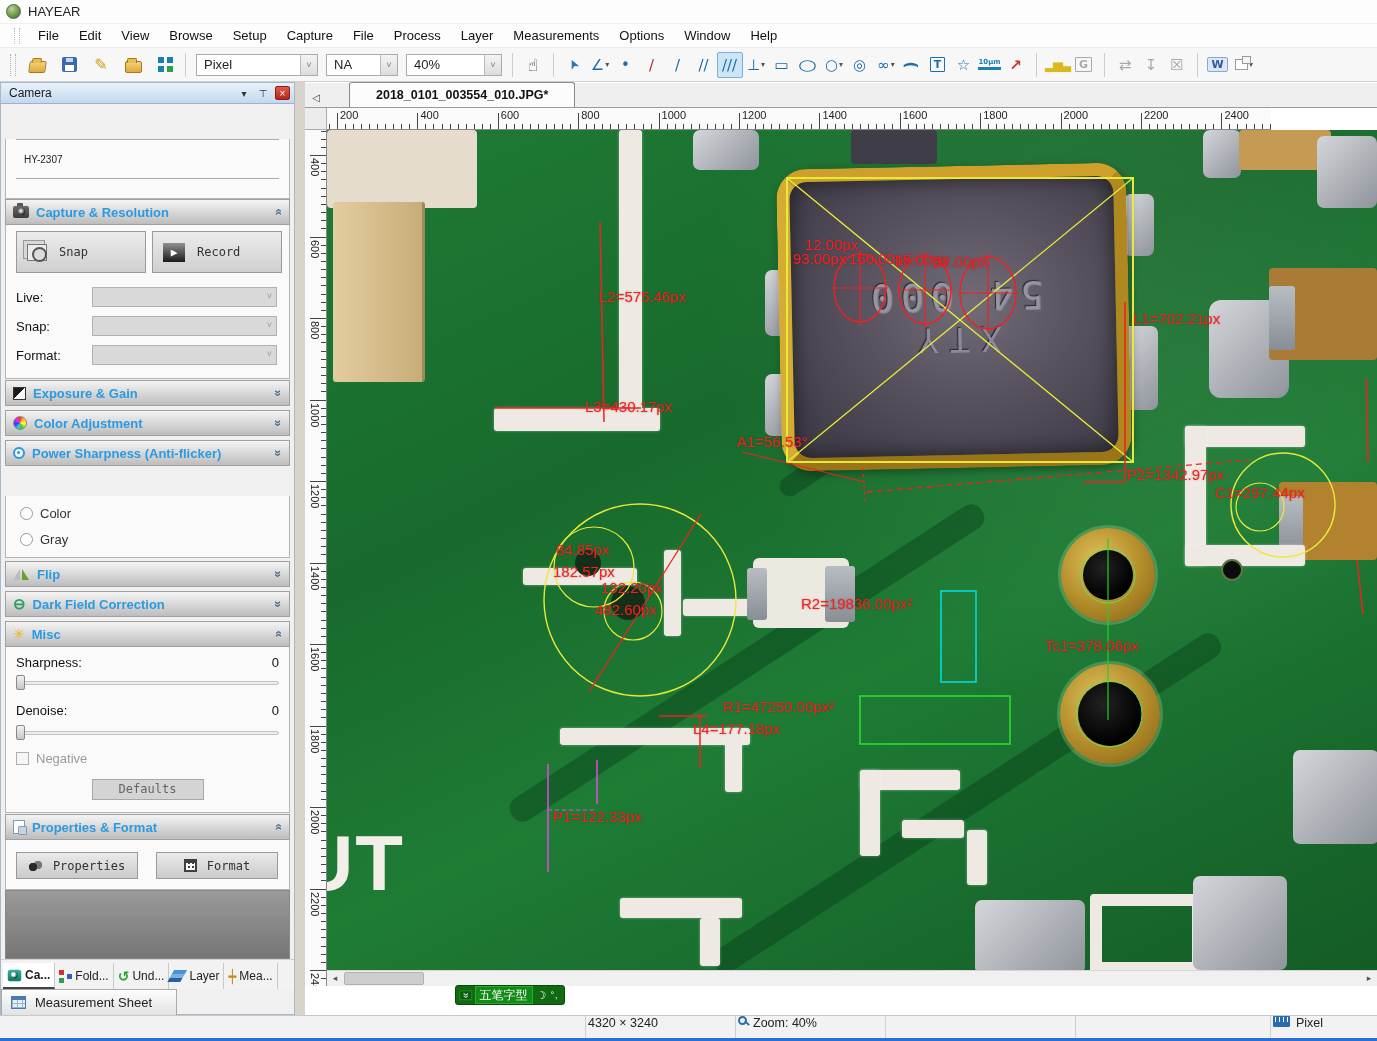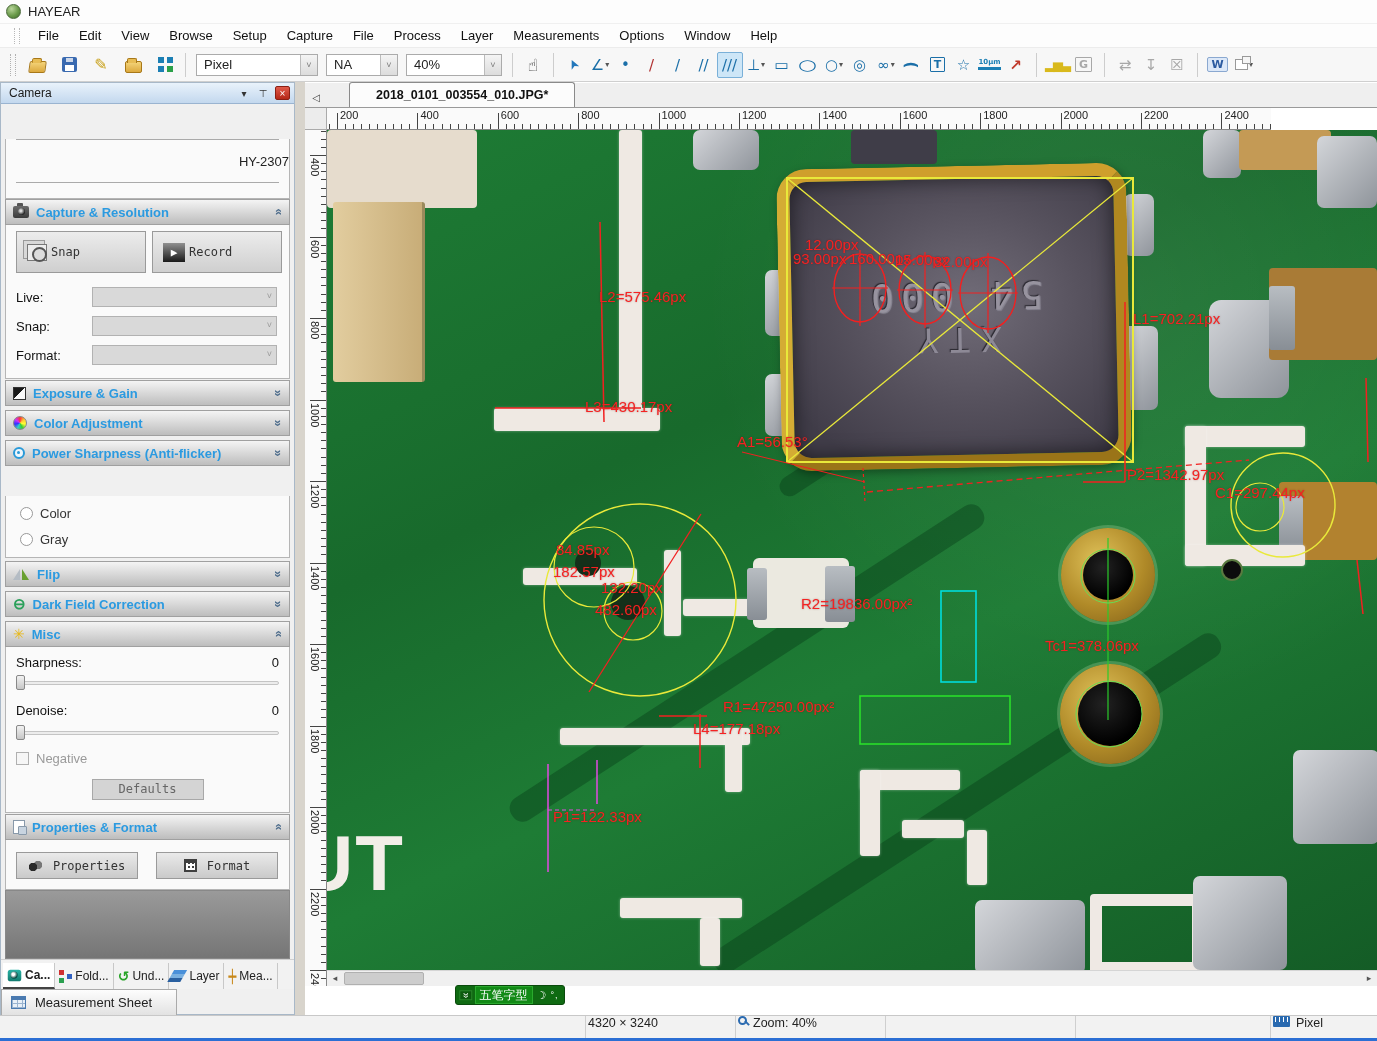--- a/index.html
+++ b/index.html
@@ -74,23 +74,23 @@
   .ic-halfcolor{width:14px;height:14px;border-radius:50%;border:1px solid #444;background:conic-gradient(from 180deg,#141414 0 50%,#e33 50% 67%,#ee3 67% 84%,#33d 84% 100%);}
   .ic-flip{width:17px;height:12px;position:relative;}
   .ic-flip::before{content:"";position:absolute;left:0;bottom:0;border-bottom:11px solid #b4bcc4;border-left:7px solid transparent;}
   .ic-flip::after{content:"";position:absolute;right:1px;bottom:0;border-bottom:11px solid #69a030;border-right:7px solid transparent;}
   .ic-minus-circle{color:#2aa05a;font-size:15px;font-weight:bold;line-height:14px;}
   .ic-star8{color:#e8b818;font-size:14px;}
   .ic-doc{width:12px;height:14px;background:#fff;border:1px solid #8899aa;position:relative;}
   .ic-doc::after{content:"";position:absolute;right:-3px;bottom:-2px;width:7px;height:7px;background:#c8d4e0;border:1px solid #8899aa;border-radius:1px;}
   
   .divline{height:1px;background:#aaa;margin:0 10px;}
-  #device-name{font-size:13px;color:#222;padding:14px 0 13px 18px;text-align:right;}
-  
-  .big-btn{position:absolute;top:6px;width:130px;height:42px;background:linear-gradient(#ececec,#cfcfcf);border:1px solid #9a9a9a;display:flex;align-items:center;gap:4px;padding-left:10px;font-family:"DejaVu Sans Mono",monospace;font-size:12px;color:#333;}
+  #device-name{font-size:10px;color:#222;padding:14px 0 13px 18px;}
+  
+  .big-btn{position:absolute;top:6px;width:130px;height:42px;background:linear-gradient(#ececec,#cfcfcf);border:1px solid #9a9a9a;display:flex;align-items:center;gap:12px;padding-left:10px;font-family:"DejaVu Sans Mono",monospace;font-size:12px;color:#333;}
   .ic-snapcam{width:20px;height:17px;background:#ececec;border:1px solid #777;position:relative;box-shadow:-3px -3px 0 #d8d8d8,-3px -3px 0 1px #999;}
   .ic-snapcam::after{content:"";position:absolute;left:4px;top:2px;width:11px;height:11px;border-radius:50%;border:2px solid #555;background:#dcdcdc;}
   .ic-play{width:22px;height:19px;background:linear-gradient(#909090,#1a1a1a);display:flex;align-items:center;justify-content:center;color:#fff;font-size:11px;}
   .cap-row{position:absolute;left:10px;right:12px;height:20px;display:flex;align-items:center;}
   .cap-row .lbl{width:76px;font-size:13px;color:#111;}
   .mini-combo{flex:1;height:20px;background:#d9d9d9;border:1px solid #b2b2b2;position:relative;}
   .mini-combo::after{content:"˅";position:absolute;right:4px;top:3px;font-size:9px;color:#999;}
   
   .radio-row{position:absolute;left:14px;display:flex;align-items:center;gap:7px;font-size:13px;color:#333;}
   .radio{width:13px;height:13px;border:1px solid #999;border-radius:50%;background:#fff;}

